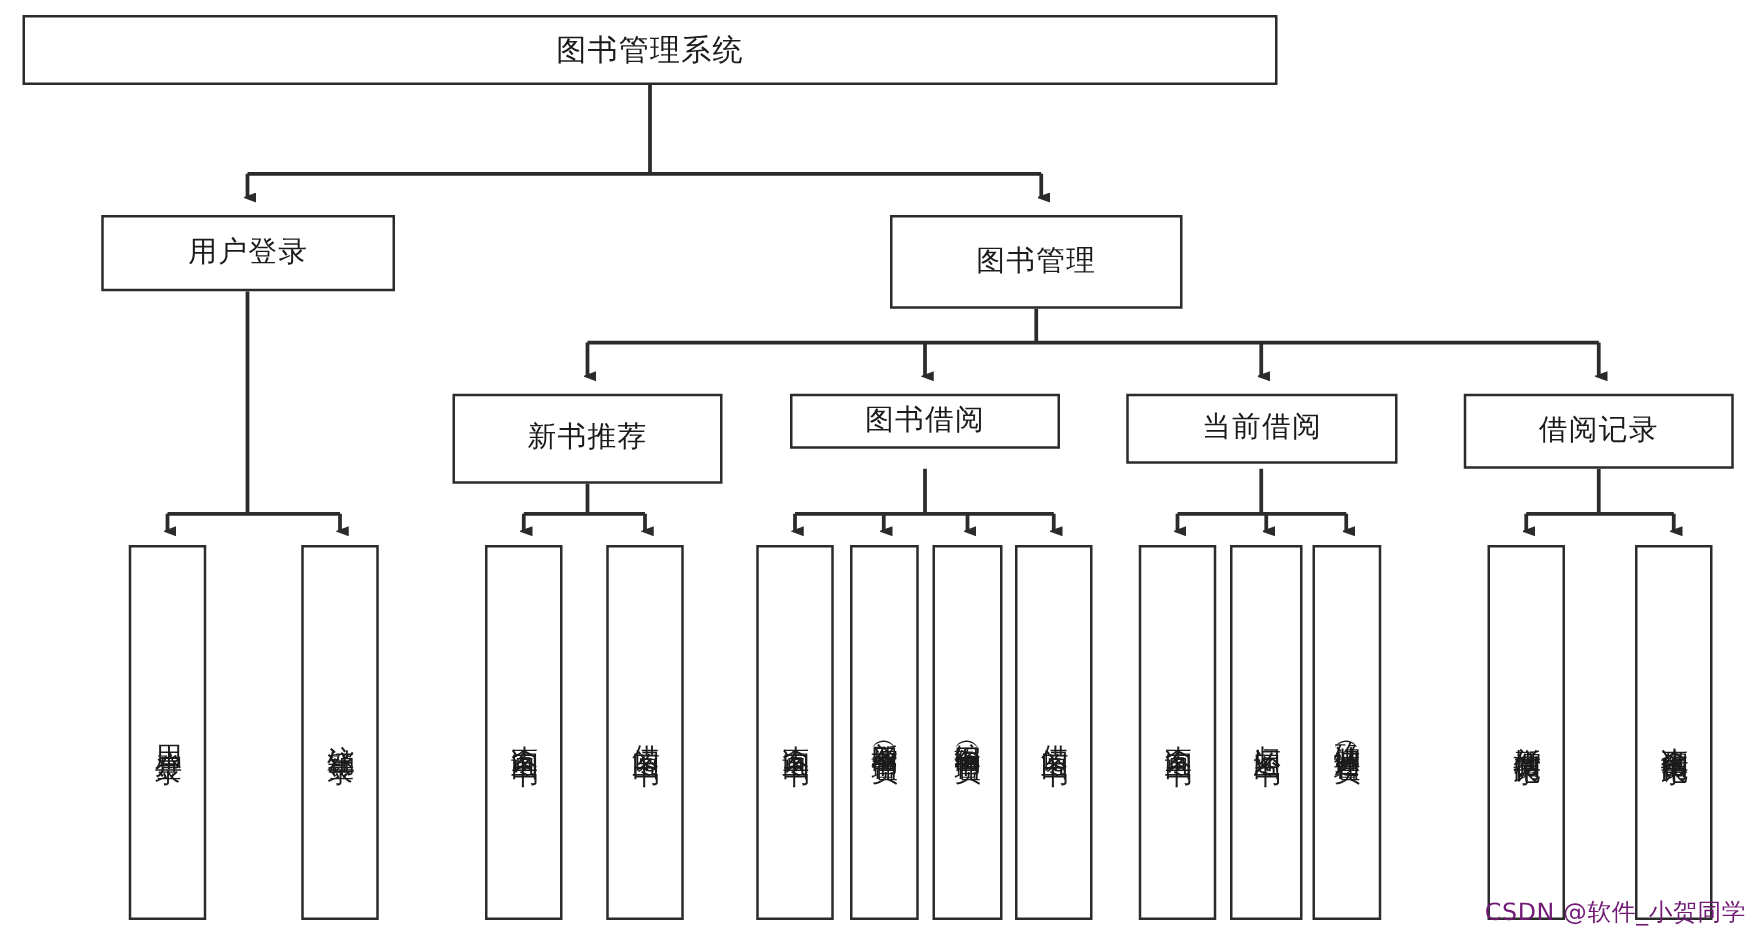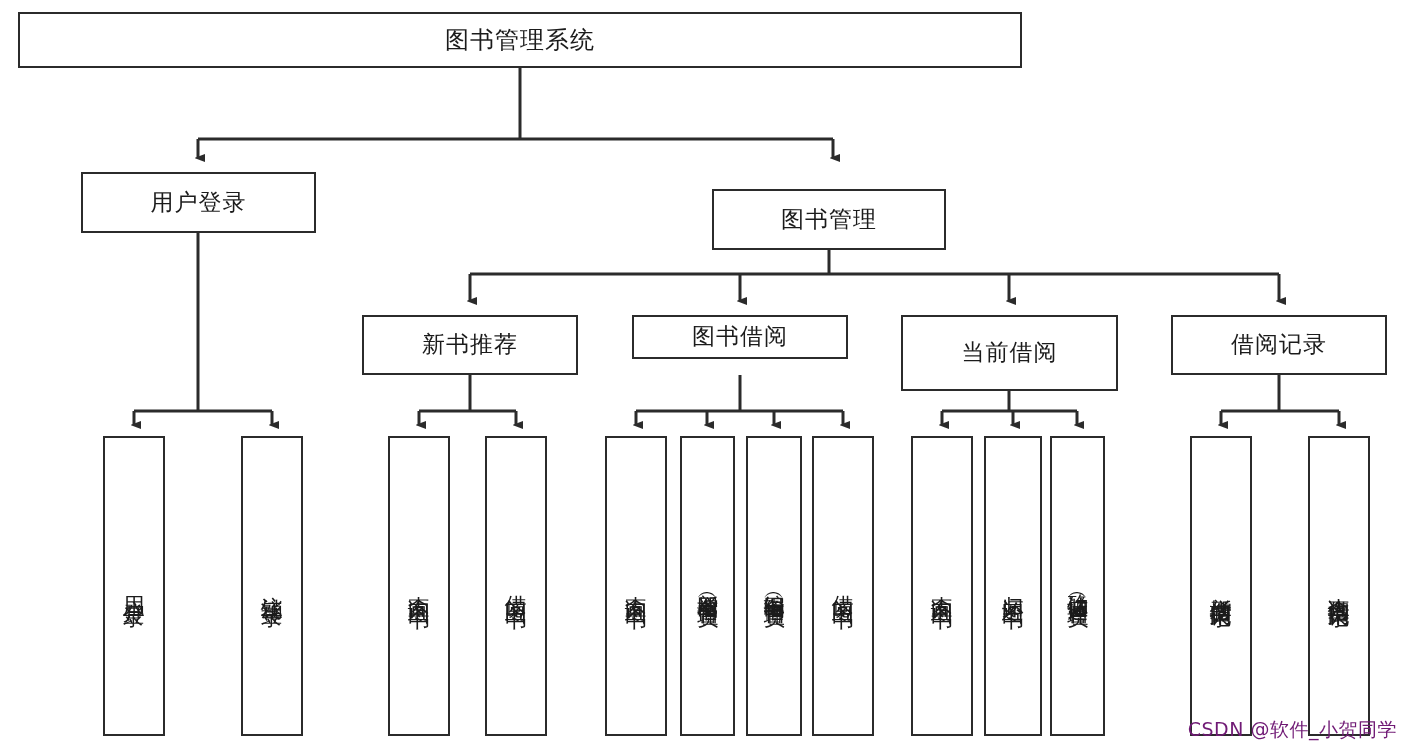--- a/index.html
+++ b/index.html
@@ -129,33 +129,33 @@
   </svg>
 
   <div class="node horiz root" style="left:18px; top:12px; width:1004px; height:56px;">
     <span>图书管理系统</span>
   </div>
 
   <div class="node horiz" style="left:81px; top:172px; width:235px; height:61px;">
     <span>用户登录</span>
   </div>
 
-  <div class="node horiz" style="left:712px; top:189px; width:234px; height:61px;">
+  <div class="node horiz" style="left:712px; top:172px; width:234px; height:75px;">
     <span>图书管理</span>
   </div>
 
-  <div class="node horiz" style="left:362px; top:315px; width:216px; height:60px;">
+  <div class="node horiz" style="left:362px; top:315px; width:216px; height:72px;">
     <span>新书推荐</span>
   </div>
 
   <div class="node horiz" style="left:632px; top:315px; width:216px; height:44px;">
     <span>图书借阅</span>
   </div>
 
-  <div class="node horiz" style="left:901px; top:315px; width:217px; height:76px;">
+  <div class="node horiz" style="left:901px; top:315px; width:217px; height:56px;">
     <span>当前借阅</span>
   </div>
 
   <div class="node horiz" style="left:1171px; top:315px; width:216px; height:60px;text-align:right;">
     <span>借阅记录</span>
   </div>
 
   <div class="node vert" style="left:103px; top:436px; width:62px; height:300px;">
     <span class="vtext">用户登录</span>
   </div>

